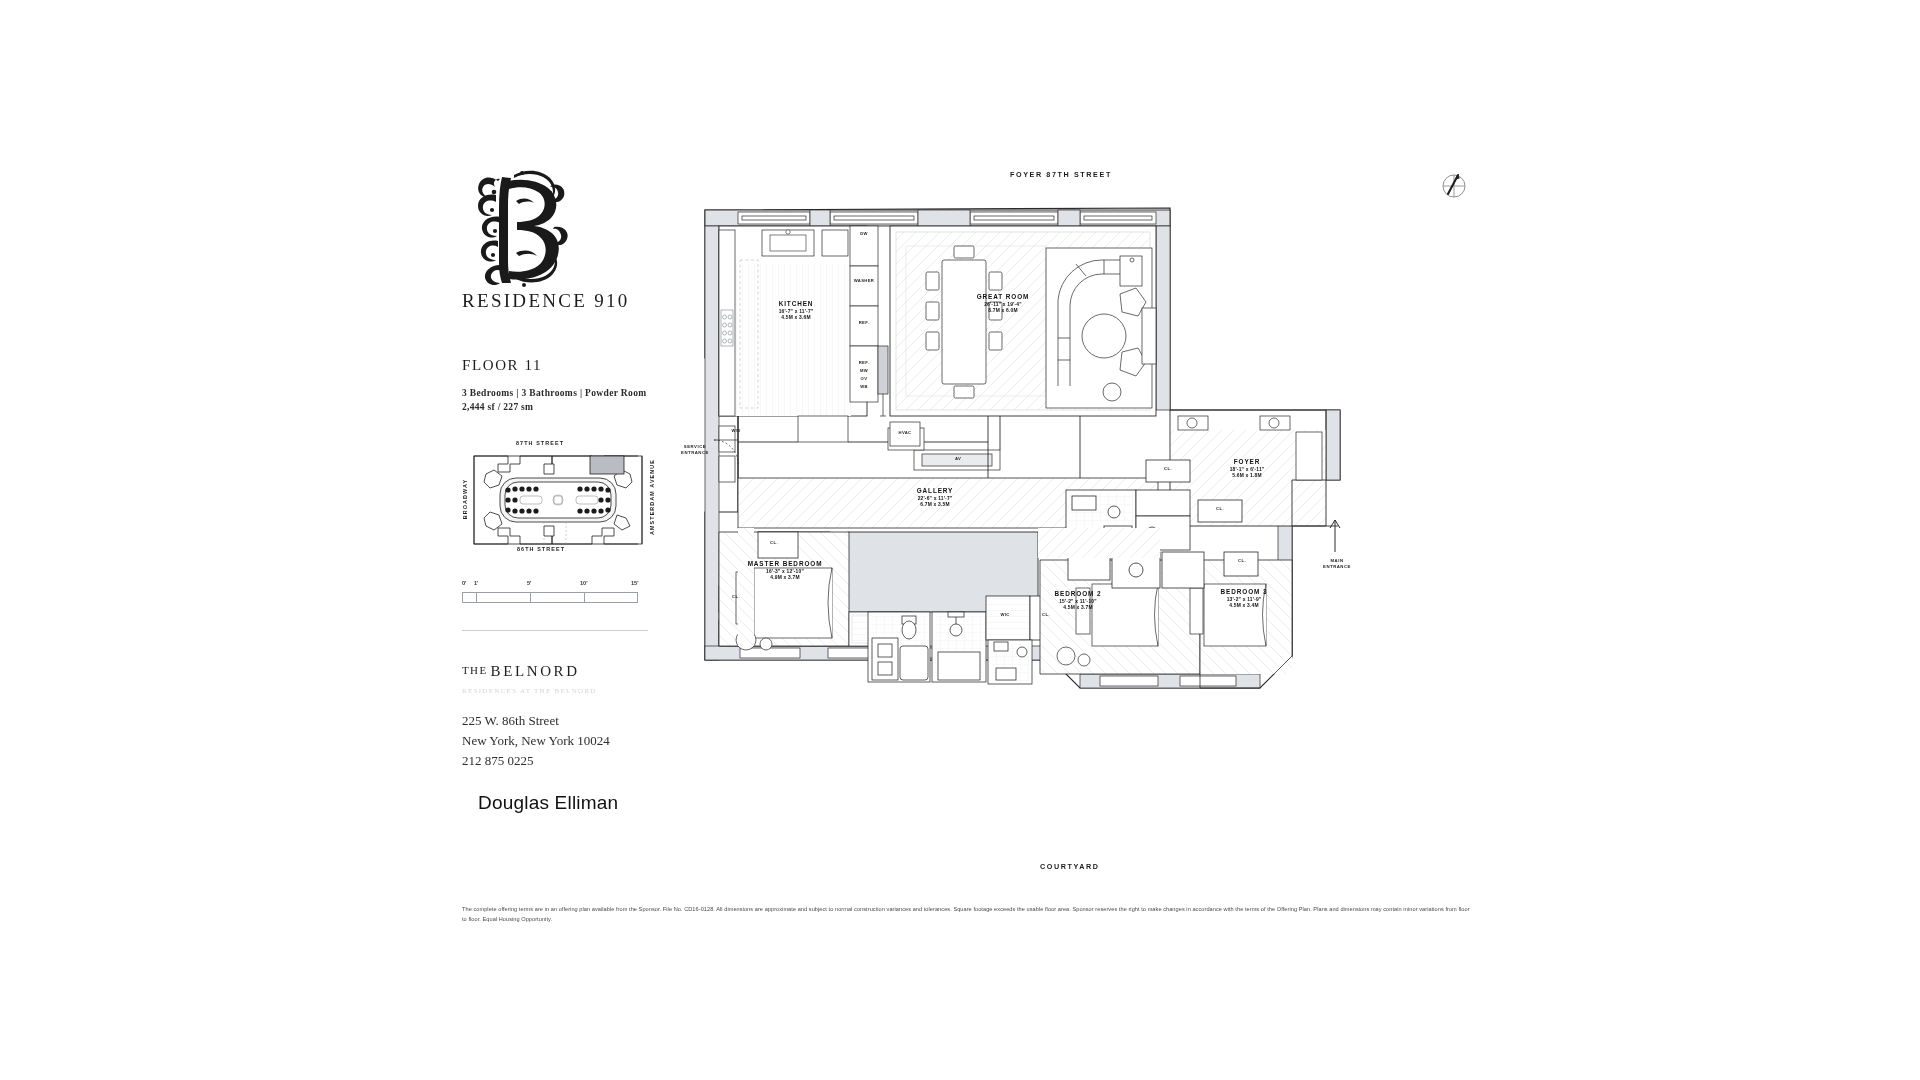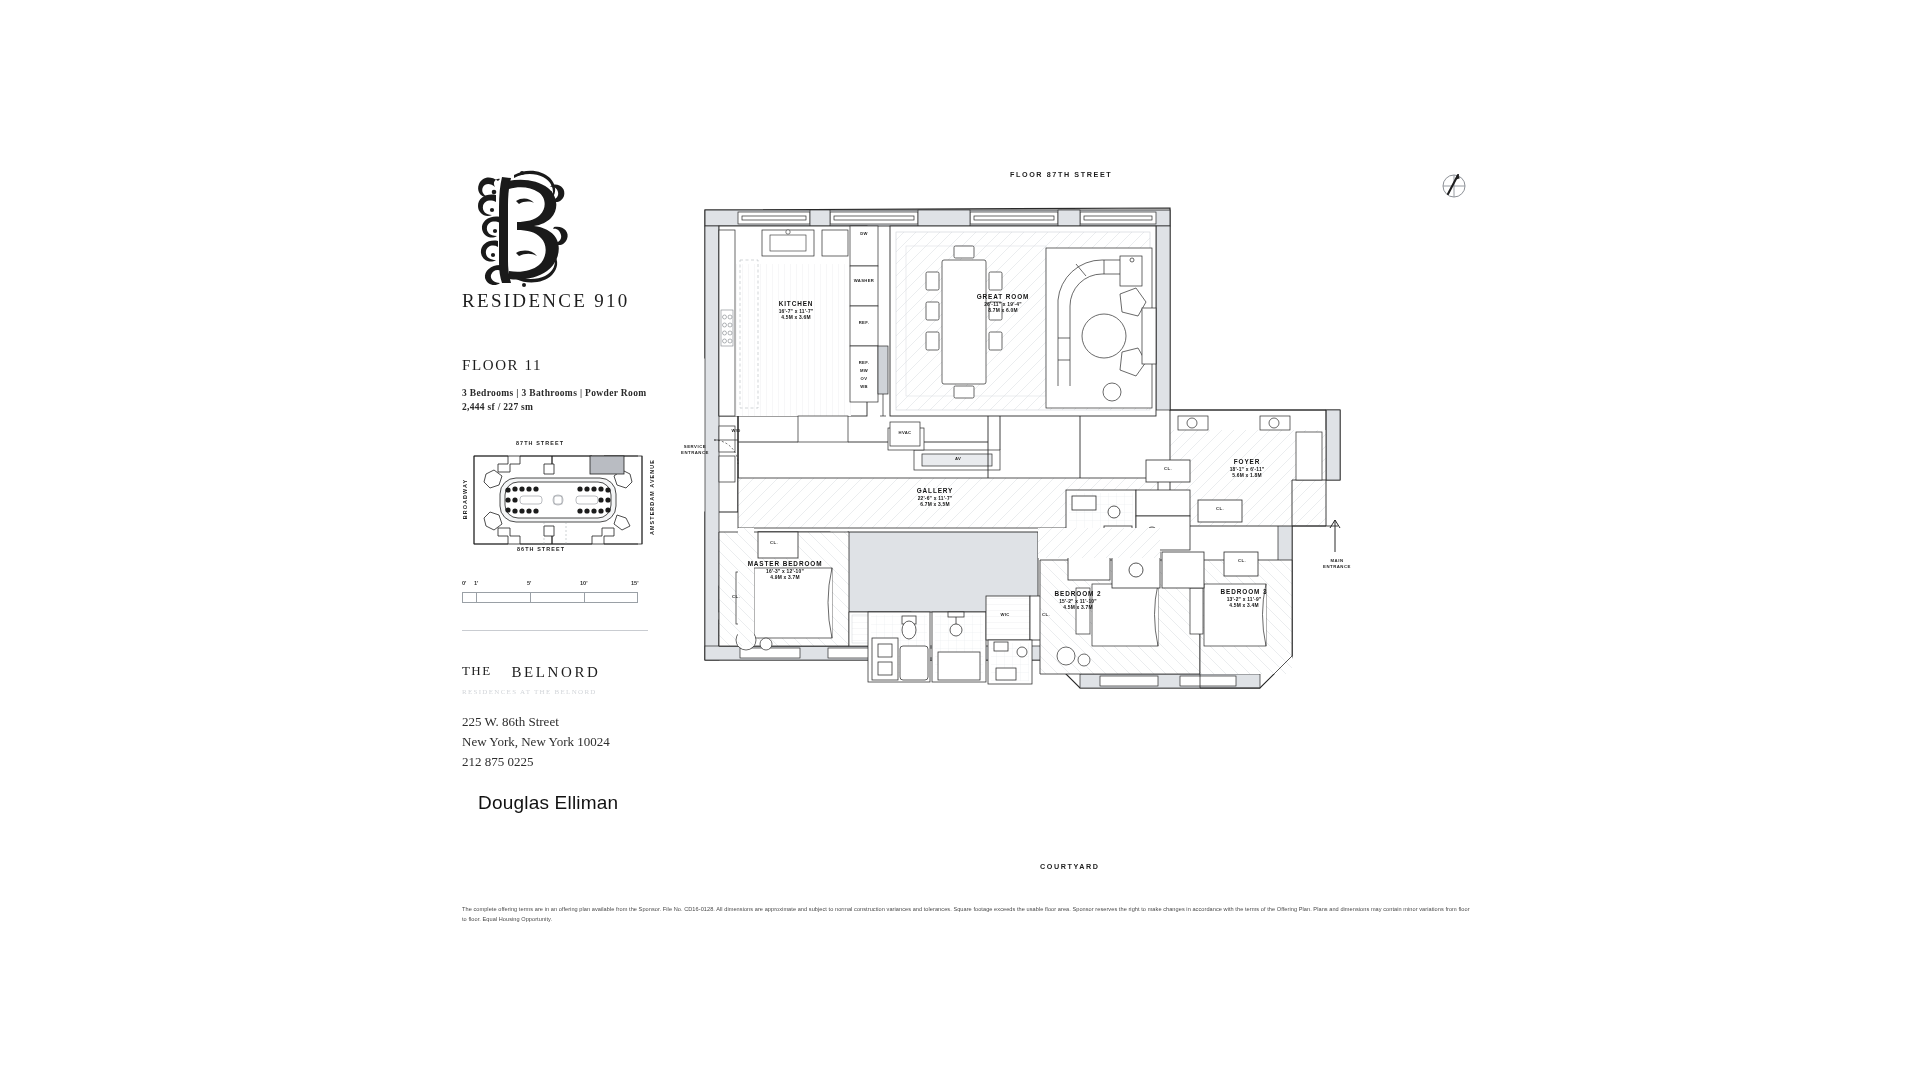--- a/index.html
+++ b/index.html
@@ -116,24 +116,24 @@
   
   .belnord-mark {
     margin-top: 32px;
     font-family: "Liberation Serif", serif;
     color: #1d1d1d;
     letter-spacing: 2.6px;
     font-size: 15px;
     white-space: nowrap;
   }
   .belnord-the {
-    font-size: 13px;
+    font-size: 11px;
     letter-spacing: 1.4px;
     vertical-align: 2px;
-    margin-right: 20px;
+    margin-right: 3px;
   }
   .belnord-sub {
     margin-top: 7px;
     font-family: "Liberation Serif", serif;
     font-size: 7px;
     letter-spacing: 1.3px;
     color: #d3d6da;
     white-space: nowrap;
   }
   .addr {
@@ -375,21 +375,21 @@
 
     <div class="addr">
       <div>225 W. 86th Street</div>
       <div>New York, New York 10024</div>
       <div>212 875 0225</div>
     </div>
   </div>
 
   <div id="elliman">Douglas Elliman</div>
 
-  <div class="street-label" id="lbl-west87">FLOOR 87TH STREET</div>
+  <div class="street-label" id="lbl-west87">FOYER 87TH STREET</div>
   <div class="street-label" id="lbl-courtyard">COURTYARD</div>
 
   <div id="compass">
     <svg viewBox="0 0 34 34" xmlns="http://www.w3.org/2000/svg">
       <circle cx="17" cy="18" r="11" fill="none" stroke="#8d9197" stroke-width="1"></circle>
       <path d="M6 18 H28 M17 7 V29" stroke="#8d9197" stroke-width="0.9"></path>
       <path d="M11 26 L21 7" stroke="#1f1f1f" stroke-width="2.1" stroke-linecap="round"></path>
       <path d="M21 7 l-1.6 4.4 l3.4 -1.2 z" fill="#1f1f1f"></path>
     </svg>
   </div>

